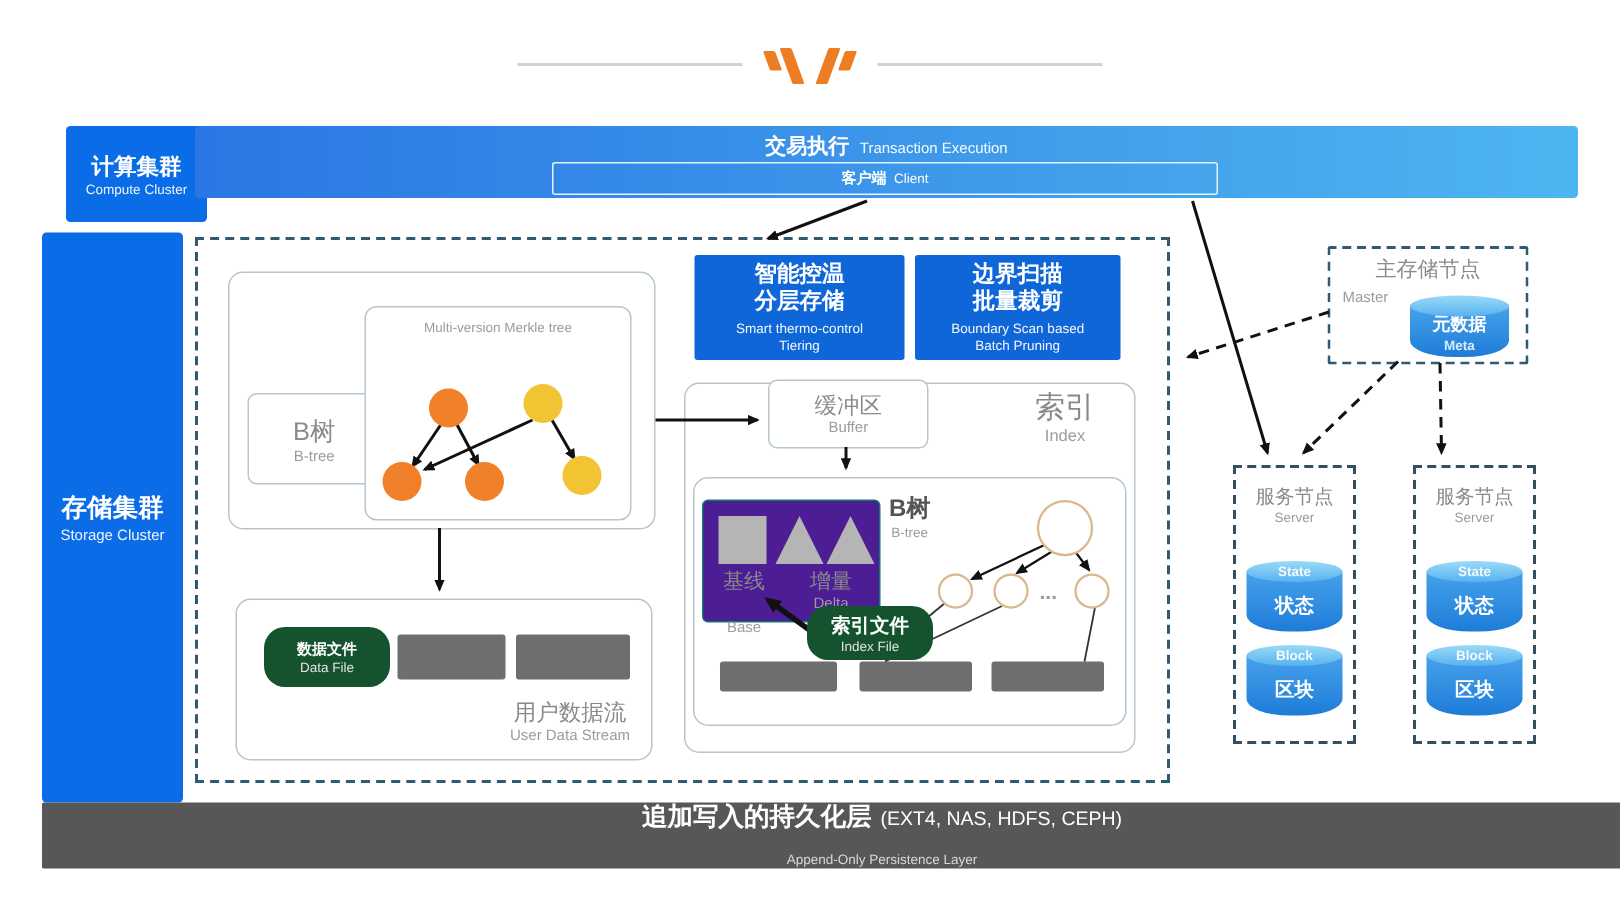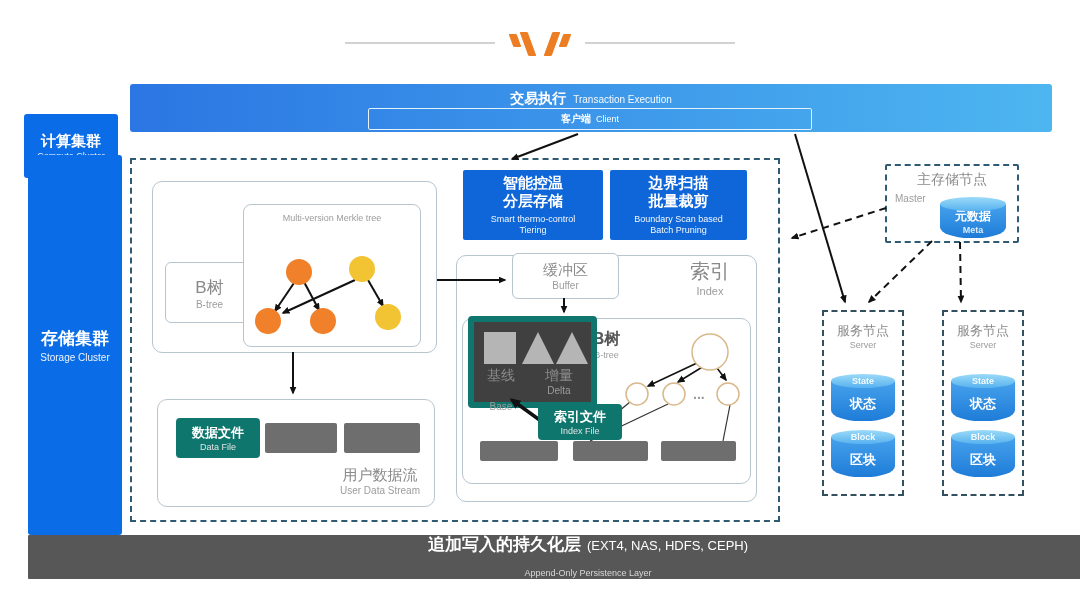--- a/index.html
+++ b/index.html
@@ -47,21 +47,21 @@
   
   .feature { background:#0e66d9; color:#fff; border-radius:2px; text-align:center; }
   .feature .zh { font-size:15px; font-weight:bold; line-height:1.25; }
   .feature .en { font-size:9px; line-height:1.25; margin-top:3px; opacity:.95; }
 
   .gray-zh { color:#8a8a8a; }
   .gray-en { color:#9c9c9c; }
 
   
   .darkbar { background:#6e6e6e; border-radius:2px; }
-  .darklabel { background:#0f766e; color:#fff; text-align:center; border-radius:4px; }
+  .darklabel { background:#14532d; color:#fff; text-align:center; border-radius:14px; }
 
   
   .cyl { position:absolute; }
   .cyl-top { position:absolute; left:0; top:0; width:100%; height:14px; border-radius:50%;
              background:linear-gradient(180deg,#9bdaf8,#57b2ef); z-index:2;
              display:flex; align-items:center; justify-content:center;
              font-size:9px; font-weight:bold; color:#f2fafe; }
   .cyl-body { position:absolute; left:0; top:7px; width:100%; bottom:0;
               background:linear-gradient(180deg,#46a2ec,#1e7cd8);
               border-radius:0 0 45% 45% / 0 0 11px 11px; color:#fff;
@@ -88,21 +88,21 @@
     <div class="slash sl-short-l"></div>
     <div class="slash sl-tall-l"></div>
   </div>
   <div class="slashes">
     <div class="slash sl-tall-r"></div>
     <div class="slash sl-short-r"></div>
   </div>
   <div class="hline"></div>
 </div>
 
-<div class="abs col cluster-label" style="left:24px;top:84px;width:94px;height:64px;margin-top:30px;">
+<div class="abs col cluster-label" style="left:44px;top:84px;width:94px;height:64px;">
   <div class="zh" style="font-size:15px;">计算集群</div>
   <div class="en" style="font-size:9px;">Compute Cluster</div>
 </div>
 
 <div class="abs col cluster-label" style="left:28px;top:155px;width:94px;height:380px;">
   <div class="zh" style="font-size:17px;">存储集群</div>
   <div class="en" style="font-size:10px;margin-top:2px;">Storage Cluster</div>
 </div>
 
 <div class="abs" id="txn-bar">
@@ -147,21 +147,21 @@
 </div>
 
 <div class="abs wbox" style="left:243px;top:204px;width:176px;height:141px;border-radius:8px;">
   <div style="text-align:center;margin-top:8px;">
     <div class="gray-en" style="font-size:9px;">Multi-version Merkle tree</div>
   </div>
 </div>
 
 <div class="abs wbox" style="left:157px;top:399px;width:276px;height:106px;">
   <div class="darklabel col" style="position:absolute;left:18px;top:18px;width:84px;height:40px;">
-    <div style="font-size:13px;font-weight:bold;">数据文件</div>
+    <div style="font-size:10px;font-weight:bold;">数据文件</div>
     <div style="font-size:9px;color:#e3e3e3;">Data File</div>
   </div>
   <div class="darkbar" style="position:absolute;left:107px;top:23px;width:72px;height:30px;"></div>
   <div class="darkbar" style="position:absolute;left:186px;top:23px;width:76px;height:30px;"></div>
   <div style="position:absolute;right:14px;bottom:10px;text-align:center;">
     <div class="gray-zh" style="font-size:15px;">用户数据流</div>
     <div class="gray-en" style="font-size:10px;">User Data Stream</div>
   </div>
 </div>
 
@@ -177,21 +177,21 @@
   <div class="gray-en" style="font-size:11px;">Index</div>
 </div>
 
 <div class="abs wbox" style="left:462px;top:318px;width:287px;height:164px;">
   <div style="position:absolute;top:10px;left:0;width:100%;text-align:center;">
     <div style="font-size:16px;font-weight:bold;color:#555;">B树</div>
     <div class="gray-en" style="font-size:9px;">B-tree</div>
   </div>
 </div>
 
-<div class="abs" style="left:468px;top:316px;width:117px;height:80px;border:6px solid #0f766e;border-radius:4px;background:#404040;">
+<div class="abs" style="left:468px;top:333px;width:117px;height:80px;border:1px solid #0f766e;border-radius:4px;background:#4c1d95;">
   <div style="position:absolute;left:10px;top:10px;width:32px;height:32px;background:#b5b5b5;"></div>
   <div style="position:absolute;left:48px;top:10px;width:0;height:0;border-left:16px solid transparent;border-right:16px solid transparent;border-bottom:32px solid #b5b5b5;"></div>
   <div style="position:absolute;left:82px;top:10px;width:0;height:0;border-left:16px solid transparent;border-right:16px solid transparent;border-bottom:32px solid #b5b5b5;"></div>
   <div style="position:absolute;left:2px;top:45px;width:50px;text-align:center;">
     <div class="gray-zh" style="font-size:14px;">基线</div>
     <div class="gray-en" style="font-size:10px;margin-top:16px;">Base</div>
   </div>
   <div style="position:absolute;left:56px;top:45px;width:58px;text-align:center;">
     <div class="gray-zh" style="font-size:14px;">增量</div>
     <div class="gray-en" style="font-size:10px;">Delta</div>

